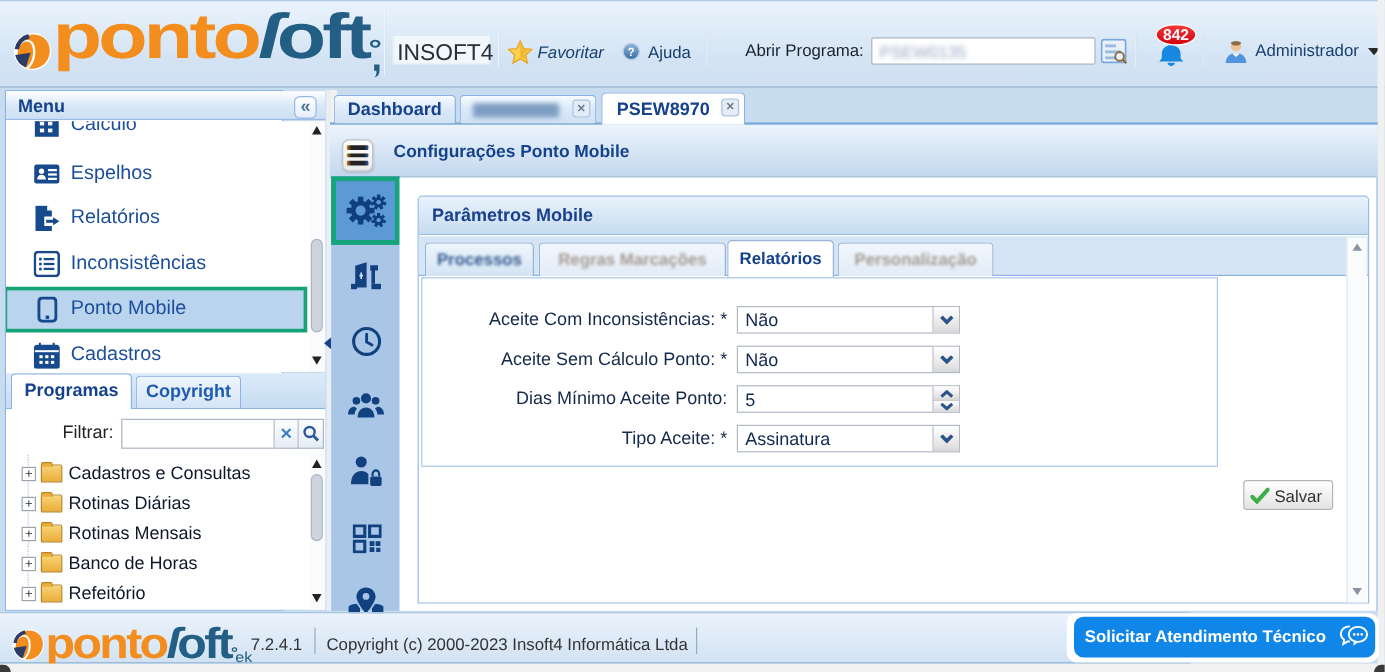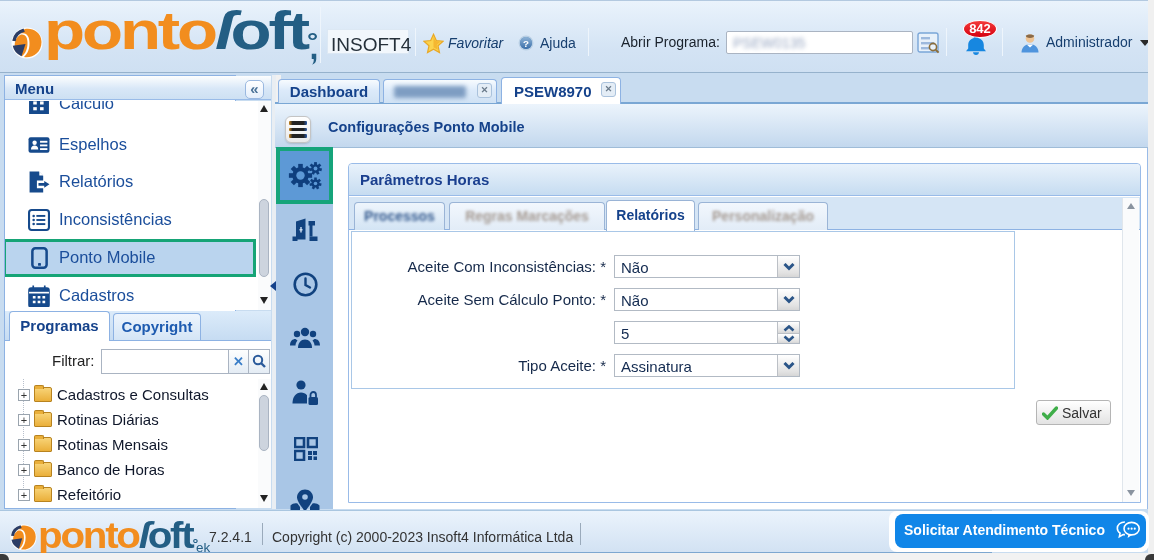--- a/index.html
+++ b/index.html
@@ -366,21 +366,21 @@
         <rect x="28.2" y="20.5" width="2.6" height="4.0" transform="rotate(206 29.5 26.5)"></rect>
         <rect x="28.2" y="20.5" width="2.6" height="4.0" transform="rotate(257 29.5 26.5)"></rect>
         <rect x="28.2" y="20.5" width="2.6" height="4.0" transform="rotate(309 29.5 26.5)"></rect>
       </g>
       <circle cx="29.5" cy="26.5" r="1.8" fill="#5d99d6"></circle>
     </svg>
 </div>
 <div class="abs" id="mainbody"></div>
 <div class="abs" id="panel">
   <div class="abs" id="panelhdr">
-    <div class="abs" style="left:11px; top:7px; font-size:15px; font-weight:bold; color:#1a3f8f;">Parâmetros Horas</div>
+    <div class="abs" style="left:11px; top:7px; font-size:15px; font-weight:bold; color:#1a3f8f;">Parâmetros Mobile</div>
   </div>
   <div class="abs" id="ptabstrip">
     <div class="ftab" style="left:5px; top:5px; width:91px; height:28px; background:linear-gradient(#eef5fc,#d3e4f4); line-height:27px;"><span class="blur" style="color:#33598e;">Processos</span></div>
     <div class="ftab" style="left:100px; top:5px; width:156px; height:28px; background:linear-gradient(#f2f7fd,#e2ecf7); line-height:27px;"><span class="blur" style="color:#a59a92;">Regras Marcações</span></div>
     <div class="ftab" style="left:257px; top:3px; width:89px; height:31px; background:#fff; line-height:28px; color:#15428b;">Relatórios</div>
     <div class="ftab" style="left:349px; top:5px; width:130px; height:28px; background:linear-gradient(#f2f7fd,#e2ecf7); line-height:27px;"><span class="blur" style="color:#a59a92;">Personalização</span></div>
   </div>
   <div class="abs" id="formbox">
     <div class="frow" style="left:0; top:23px; width:766px;">
       <div class="flabel">Aceite Com Inconsistências: *</div>
@@ -398,20 +398,21 @@
       <div class="ffield">
           <div class="val">Não</div>
         <div class="trigger">
             <svg style="position:absolute;left:5px;top:7px;" width="12" height="8" viewBox="0 0 12 8">
               <path d="M1.5 1 L6 5.5 L10.5 1" fill="none" stroke="#2b5588" stroke-width="3"></path>
             </svg>
           </div>
       </div>
     </div>
     <div class="frow" style="left:0; top:89px; width:766px;">
+      <div class="flabel">Dias Mínimo Aceite Ponto:</div>
       <div class="ffield">
           <div class="val">5</div>
         <div class="trigger" style="height:10.5px;">
             <svg style="position:absolute;left:5px;top:2.5px;" width="12" height="7" viewBox="0 0 12 7">
               <path d="M1.5 5.5 L6 1.5 L10.5 5.5" fill="none" stroke="#2b5588" stroke-width="2.6"></path>
             </svg>
           </div>
         <div class="trigger" style="height:10.5px; top:10.5px; border-top:1px solid #bcc0c6;">
             <svg style="position:absolute;left:5px;top:1.5px;" width="12" height="7" viewBox="0 0 12 7">
               <path d="M1.5 1.5 L6 5.5 L10.5 1.5" fill="none" stroke="#2b5588" stroke-width="2.6"></path>

